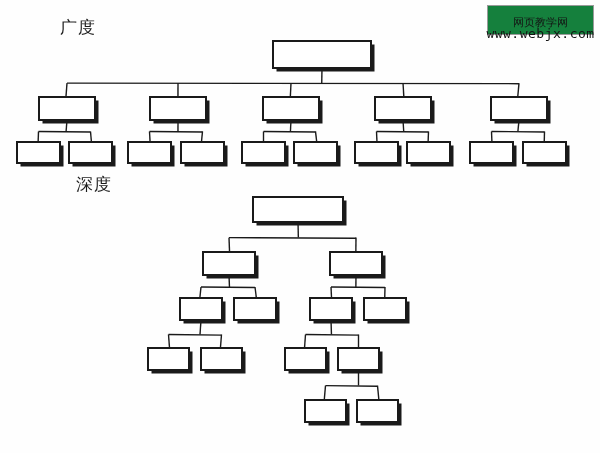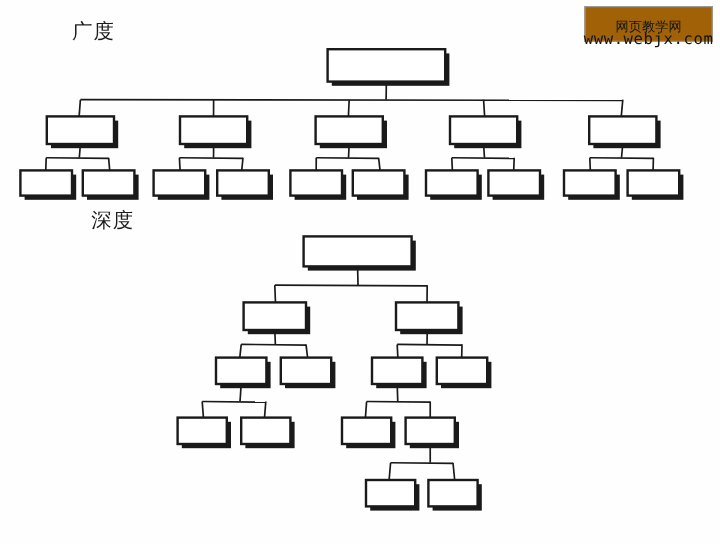--- a/index.html
+++ b/index.html
@@ -43,21 +43,21 @@
     left: 76px;
     top: 176px;
   }
   #watermark {
     position: absolute;
     left: 487px;
     top: 5px;
     width: 107px;
     height: 30px;
     border: 1px solid #9a9a9a;
-    background: #a16207;
+    background: #15803d;
     box-sizing: border-box;
     display: flex;
     flex-direction: column;
     align-items: center;
     justify-content: center;
     padding-top: 15px;
   }
   #watermark .wm-cn {
     font-family: "DejaVu Sans", "Liberation Sans", sans-serif;
     font-size: 11px;

